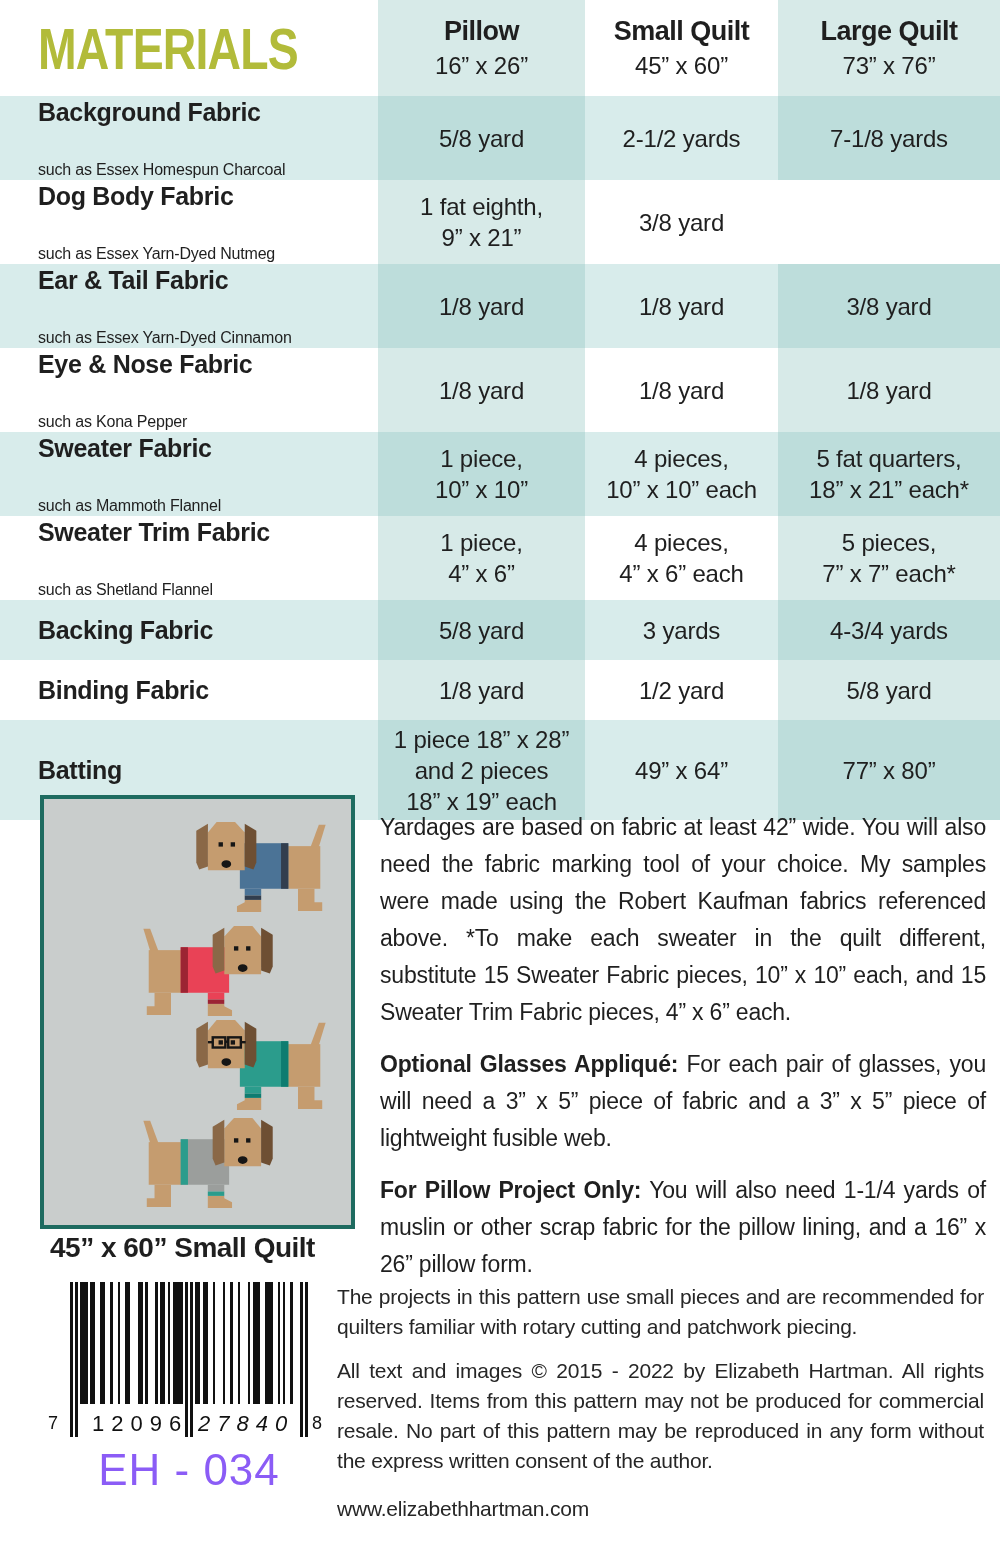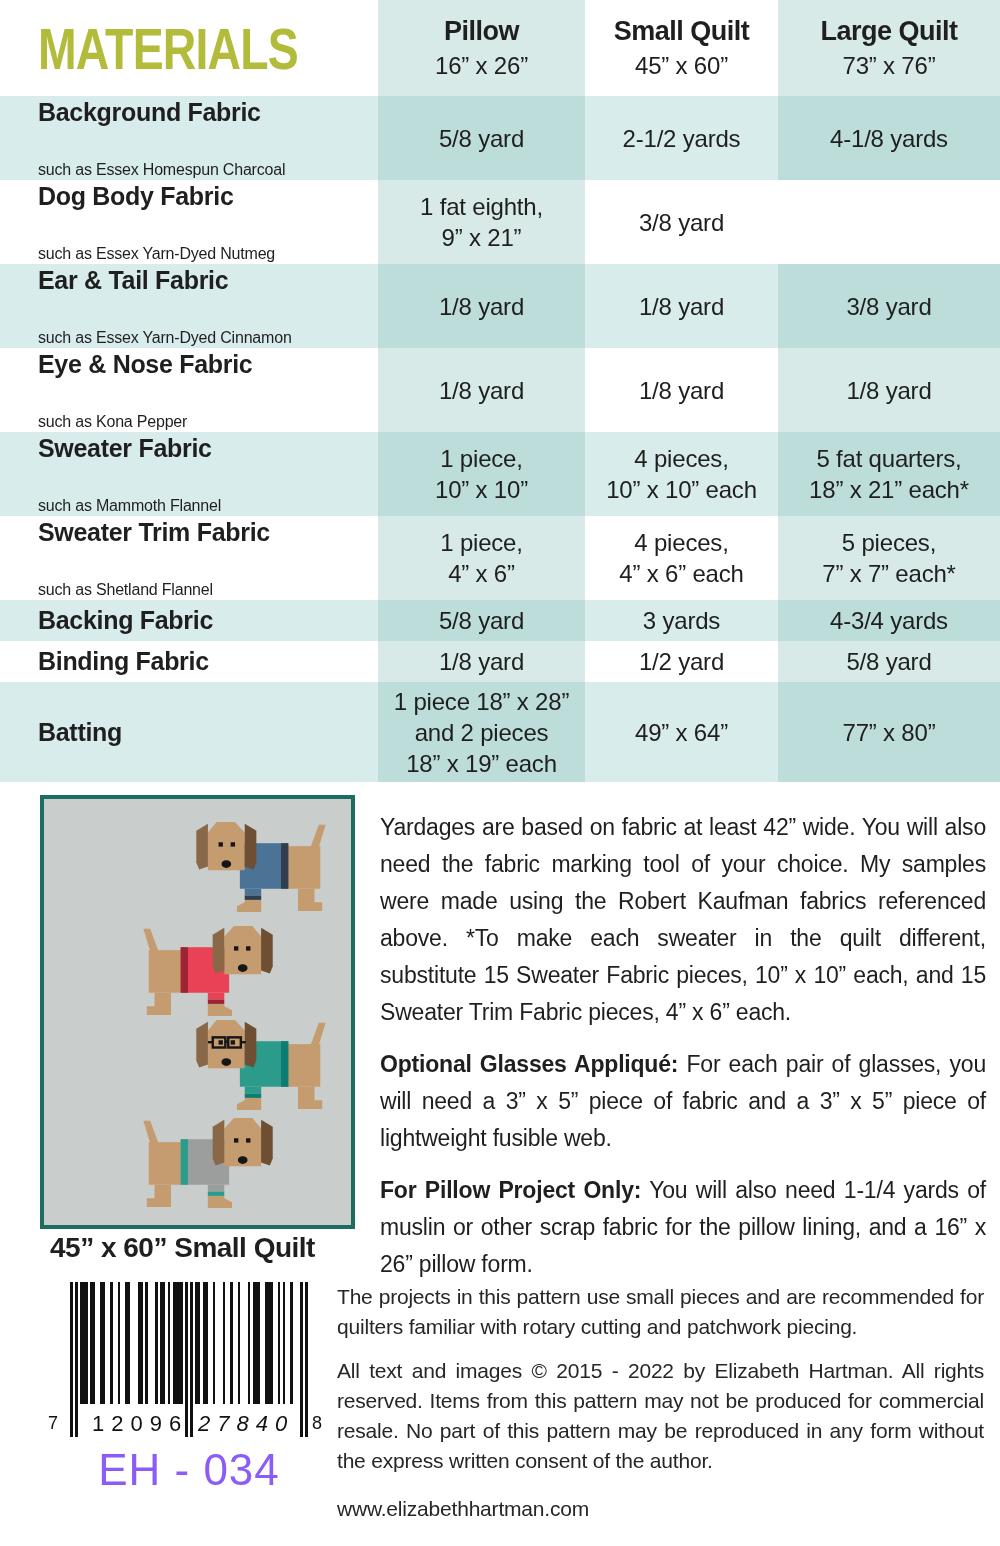--- a/index.html
+++ b/index.html
@@ -2,21 +2,21 @@
 <html><head>
 <meta charset="utf-8">
 <style>
   html,body{margin:0;padding:0;background:#ffffff;}
   body{font-family:"Liberation Sans", sans-serif; color:#1f1f1f; letter-spacing:-0.2px;}
   .sheet{position:relative;width:1000px;height:1546px;background:#ffffff;overflow:hidden;}
 
   
   .mtable{position:absolute;left:0;top:0;width:1000px;}
   .mrow{display:grid;grid-template-columns:378px 207px 193px 222px;}
-  .h96{height:96px}.h84{height:84px}.h44{height:41px}.h100{height:100px}
+  .h96{height:96px}.h84{height:84px}.h44{height:60px}.h100{height:100px}
   .tealrow{background:#d8eceb;}
   .cell{display:flex;flex-direction:column;justify-content:center;}
   .c2,.c4{background:rgba(139,196,190,0.35);}
   .title-cell{padding-left:38px;}
   .title-cell h1{margin:0;font-size:58px;font-weight:bold;color:#b2bb3a;letter-spacing:-1px;
                  transform:scaleX(0.8);transform-origin:left center;white-space:nowrap;}
   .head-cell{align-items:center;text-align:center;}
   .col-name{font-size:27px;font-weight:bold;letter-spacing:-0.5px;}
   .col-size{font-size:24px;margin-top:5px;}
   .label-cell{padding-left:38px;padding-right:8px;gap:24px;}
@@ -79,21 +79,21 @@
       </div>
     </div>
 
     <div class="mrow h84 tealrow">
       <div class="cell c1 label-cell">
         <div class="row-name">Background Fabric</div>
         <div class="row-note">such as Essex Homespun Charcoal</div>
       </div>
       <div class="cell c2 val">5/8 yard</div>
       <div class="cell c3 val">2-1/2 yards</div>
-      <div class="cell c4 val">4-1/8 yards</div>
+      <div class="cell c4 val">7-1/8 yards</div>
     </div>
 
     <div class="mrow h84">
       <div class="cell c1 label-cell">
         <div class="row-name">Dog Body Fabric</div>
         <div class="row-note">such as Essex Yarn-Dyed Nutmeg</div>
       </div>
       <div class="cell c2 val">1 fat eighth,
 9” x 21”</div>
       <div class="cell c3 val">3/8 yard</div>

